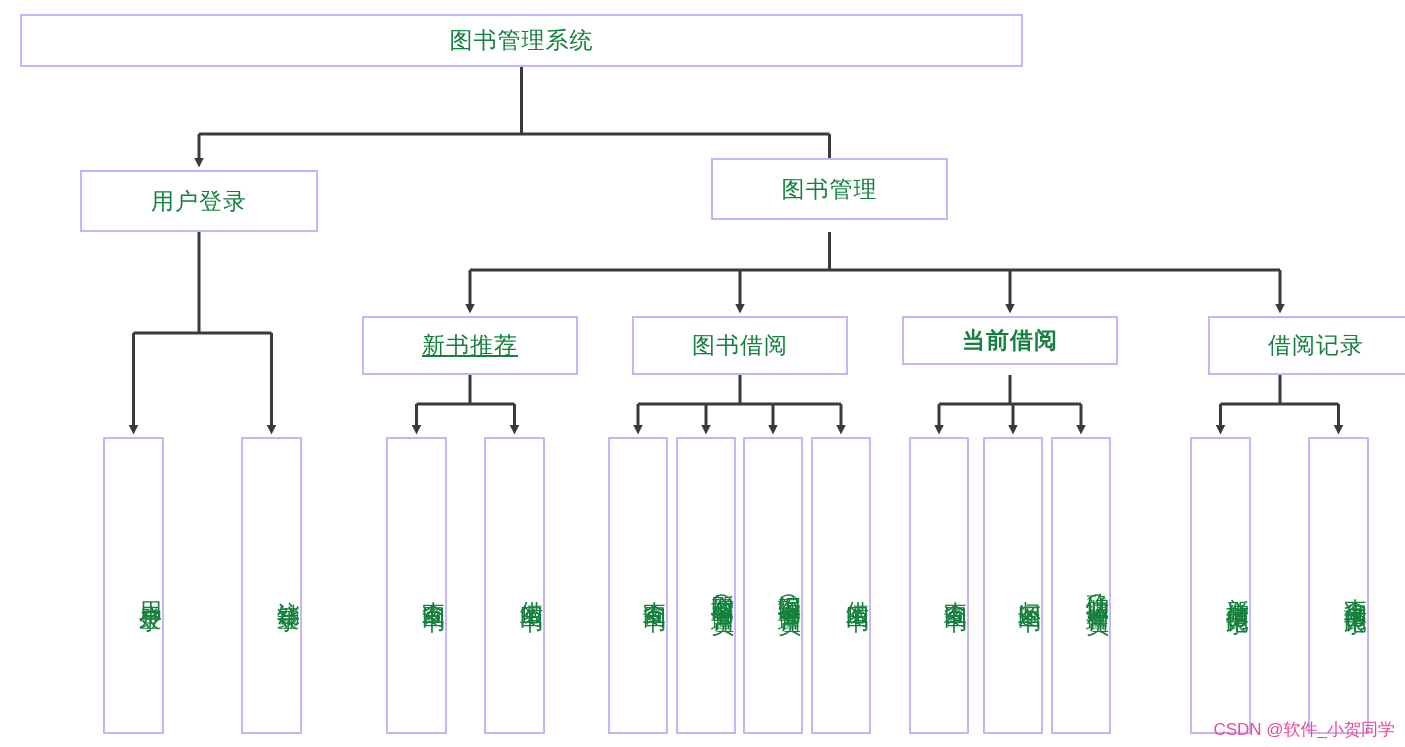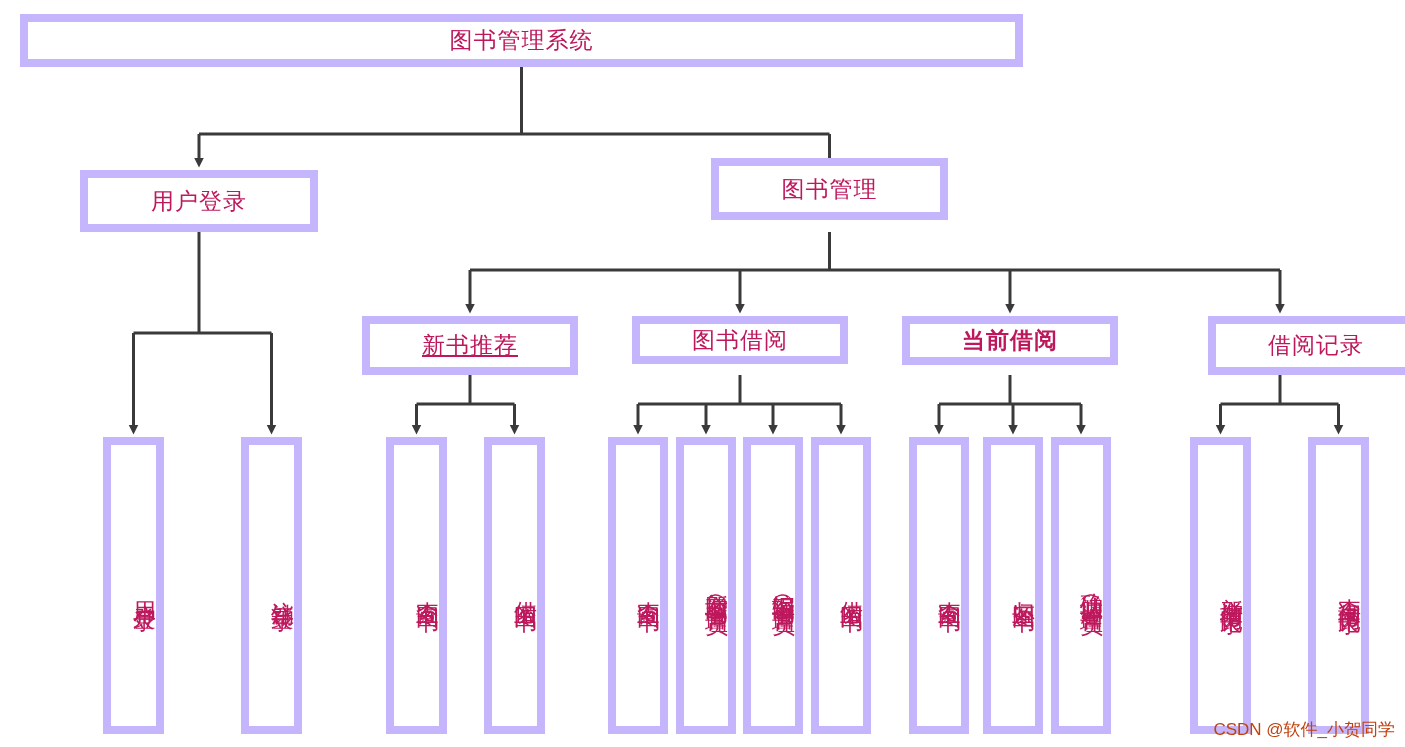--- a/index.html
+++ b/index.html
@@ -18,26 +18,26 @@
   #edges {
     position: absolute;
     left: 0;
     top: 0;
     width: 1405px;
     height: 747px;
   }
   .node {
     position: absolute;
     box-sizing: border-box;
-    border: 8px solid #c4b5fd;
+    border: 2px solid #c4b5fd;
     background: #ffffff;
     display: flex;
     align-items: center;
     justify-content: center;
-    color: #be185d;
+    color: #15803d;
   }
   .node.horiz {
     font-size: 23px;
     letter-spacing: 1px;
   }
   .node.vert {
     writing-mode: vertical-rl;
     text-orientation: upright;
     font-size: 23px;
     letter-spacing: 3px;
@@ -49,21 +49,21 @@
   .node.vert .vtext {
     writing-mode: vertical-rl;
     text-orientation: upright;
     white-space: nowrap;
   }
   #watermark {
     position: absolute;
     right: 10px;
     bottom: 6px;
     font-size: 17px;
-    color: #c2410c;
+    color: #ec4899;
     white-space: nowrap;
     pointer-events: none;
   }
 </style>
 </head>
 <body>
 
 <div id="canvas">
 
   <svg id="edges" viewBox="0 0 1405 747">
@@ -116,21 +116,21 @@
   <div class="node horiz" style="left: 80px; top: 170px; width: 238px; height: 62px;">
     <span>用户登录</span>
   </div>
   <div class="node horiz" style="left: 711px; top: 158px; width: 237px; height: 62px;">
     <span>图书管理</span>
   </div>
 
   <div class="node horiz" style="left: 362px; top: 316px; width: 216px; height: 59px; text-decoration: underline;">
     <span>新书推荐</span>
   </div>
-  <div class="node horiz" style="left: 632px; top: 316px; width: 216px; height: 48px;">
+  <div class="node horiz" style="left: 632px; top: 316px; width: 216px; height: 59px;">
     <span>图书借阅</span>
   </div>
   <div class="node horiz" style="left: 902px; top: 316px; width: 216px; height: 49px; font-weight: bold;">
     <span>当前借阅</span>
   </div>
   <div class="node horiz" style="left: 1172px; top: 316px; width: 216px; height: 59px; margin-left: 36px;">
     <span>借阅记录</span>
   </div>
 
   <div class="node vert" style="left: 103px; top: 437px; width: 61px; height: 297px;">

